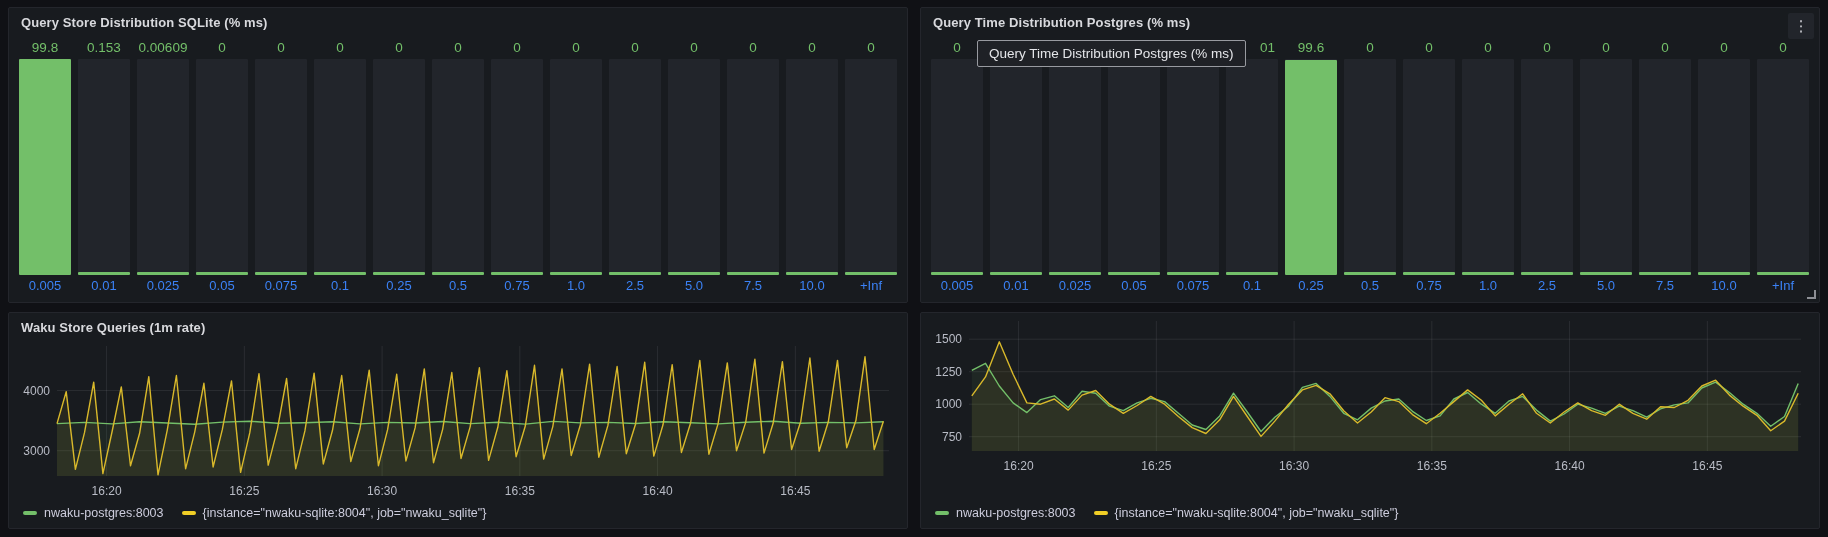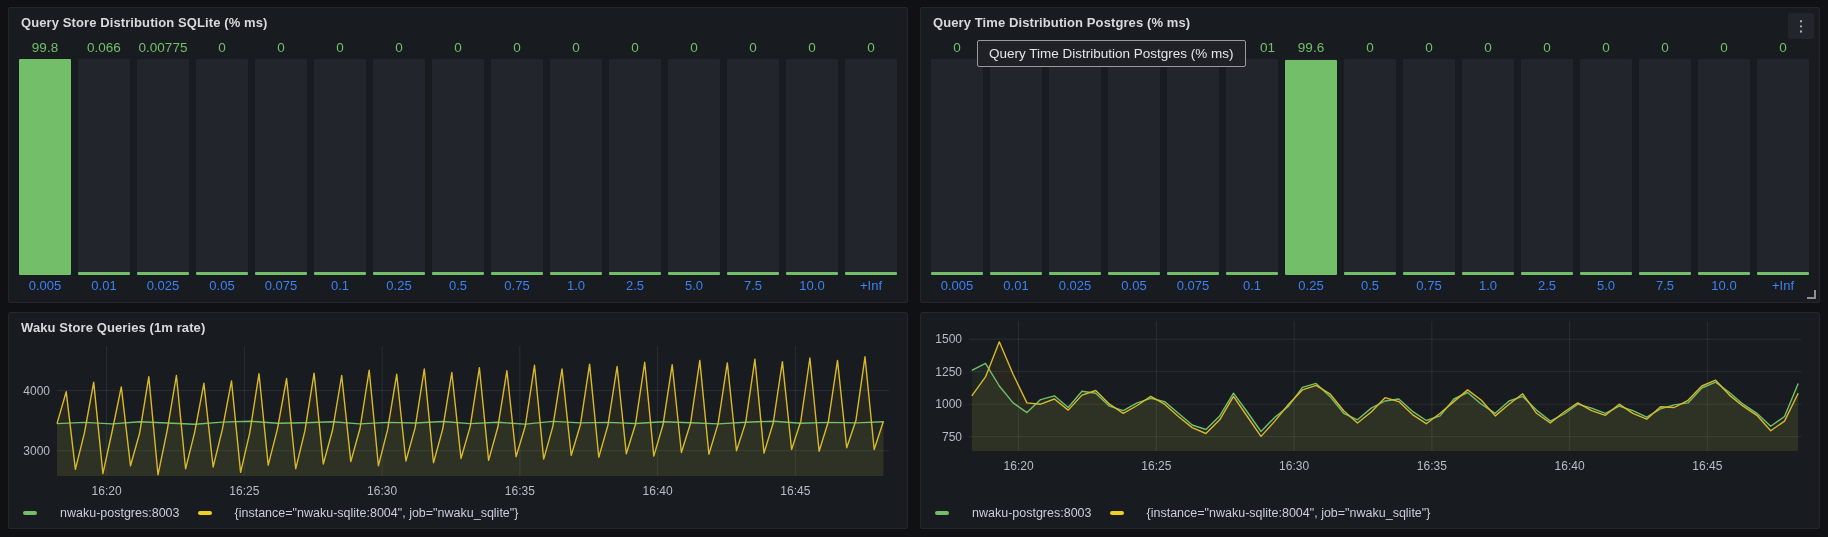--- a/index.html
+++ b/index.html
@@ -18,21 +18,21 @@
        white-space:nowrap;overflow:visible;}
   .val.partial{text-align:right;padding-right:3px;}
   .barbg{flex:1;background:#22252b;border-radius:1px;display:flex;align-items:flex-end;min-height:0;}
   .barfill{width:100%;min-height:3px;border-radius:1px;}
   .bucket{height:21px;line-height:21px;text-align:center;font-size:13px;color:#3b82f6;
           white-space:nowrap;}
   
   .tsbody{flex:1;display:flex;flex-direction:column;padding:0 8px;min-height:0;}
   svg.ts{width:100%;flex:1;display:block;}
   .legend{flex:0 0 22px;display:flex;align-items:center;gap:18px;padding:0 6px 4px;}
-  .legend-item{display:flex;align-items:center;gap:23px;cursor:pointer;}
+  .legend-item{display:flex;align-items:center;gap:7px;cursor:pointer;}
   .lmark{width:14px;height:4px;border-radius:2px;display:inline-block;}
   .ltext{font-size:12.5px;color:#ccccdc;white-space:nowrap;}
   
   .gtooltip{position:absolute;left:56px;top:32px;z-index:6;background:#1f2126;
             border:1px solid #989aa0;border-radius:2px;padding:5px 11px;font-size:13.5px;
             color:#e4e5e9;white-space:nowrap;}
   
   .kebab{position:absolute;top:5px;right:5px;width:26px;height:26px;border:0;border-radius:2px;
          background:#22252b;color:#cfd0d6;font-size:15px;line-height:26px;text-align:center;
          cursor:pointer;padding:0;z-index:5;}
@@ -51,28 +51,28 @@
     </header>
     <div class="hist">
         <div class="col">
           <div class="val" style="color: rgb(115, 191, 105);">99.8</div>
           <div class="barbg">
             <div class="barfill" style="background: rgb(115, 191, 105); height: 99.8%;"></div>
           </div>
           <div class="bucket">0.005</div>
         </div>
         <div class="col">
-          <div class="val" style="color: rgb(115, 191, 105);">0.066</div>
+          <div class="val" style="color: rgb(115, 191, 105);">0.153</div>
           <div class="barbg">
             <div class="barfill" style="background: rgb(115, 191, 105); height: 0.153%;"></div>
           </div>
           <div class="bucket">0.01</div>
         </div>
         <div class="col">
-          <div class="val" style="color: rgb(115, 191, 105);">0.00775</div>
+          <div class="val" style="color: rgb(115, 191, 105);">0.00609</div>
           <div class="barbg">
             <div class="barfill" style="background: rgb(115, 191, 105); height: 0.00775%;"></div>
           </div>
           <div class="bucket">0.025</div>
         </div>
         <div class="col">
           <div class="val" style="color: rgb(115, 191, 105);">0</div>
           <div class="barbg">
             <div class="barfill" style="background: rgb(115, 191, 105); height: 0%;"></div>
           </div>

